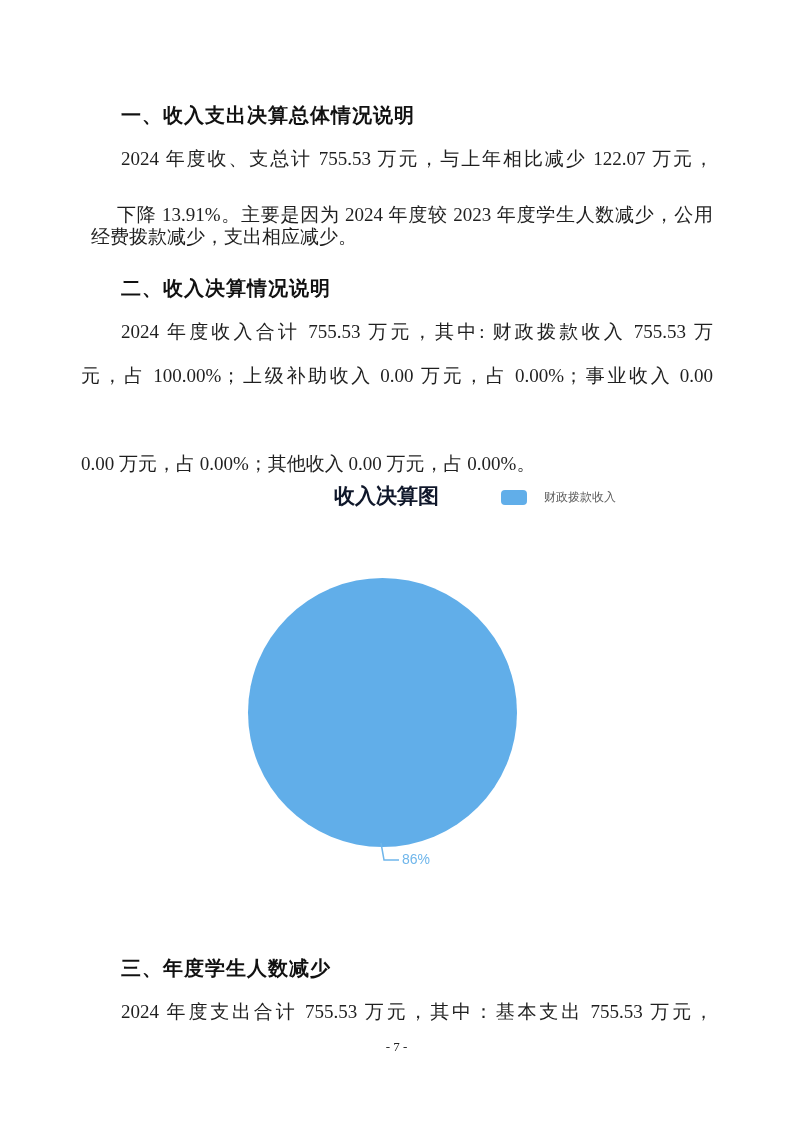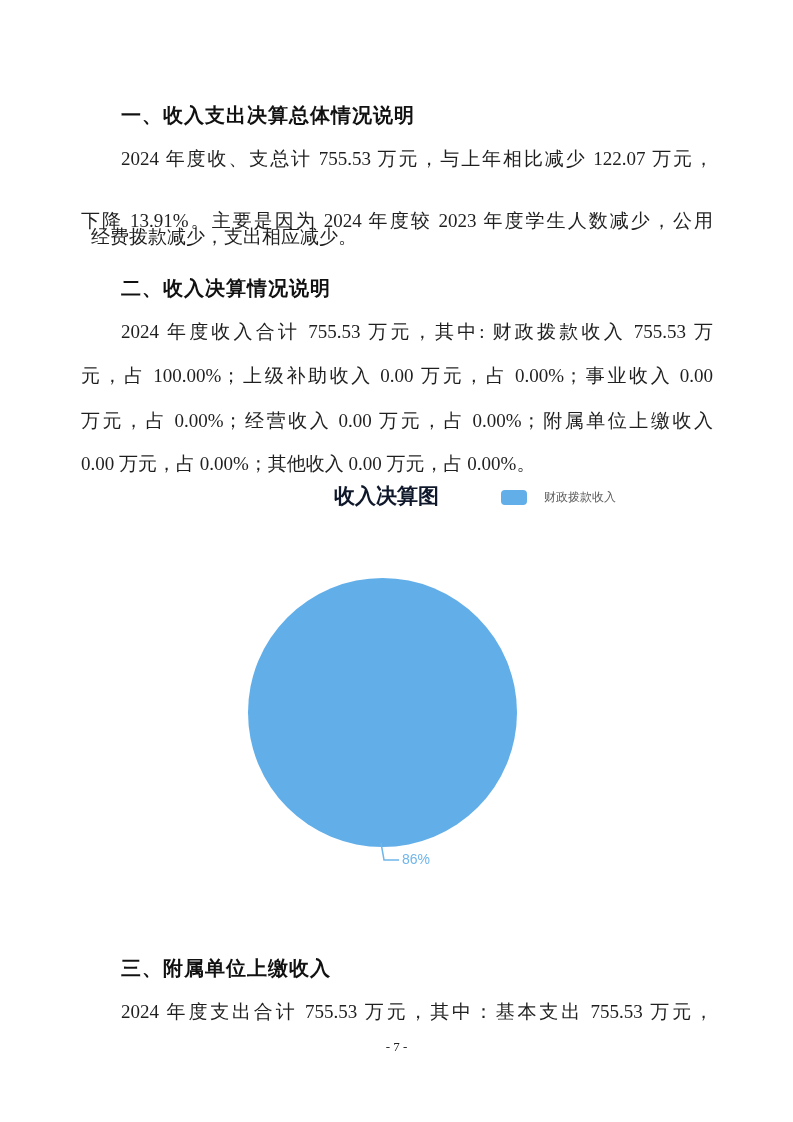--- a/index.html
+++ b/index.html
@@ -103,21 +103,21 @@
     top: 1039px;
     width: 100%;
     text-align: center;
     font-size: 13px;
     color: #1f1f1f;
   }
 
   
   #h1 { top: 102px; }
   #s1l1 { top: 146px; }
-  #s1l2 { top: 208px; }
+  #s1l2 { top: 202px; margin-left: 36px; }
   #s1l3 { top: 224px; margin-left: 10px; }
   #h2 { top: 275px; }
   #s2l1 { top: 319px; }
   #s2l2 { top: 363px; }
   #s2l3 { top: 408px; }
   #s2l4 { top: 451px; }
   #h3 { top: 955px; }
   #s3l1 { top: 999px; }
 </style>
 </head>
@@ -126,33 +126,32 @@
 <div class="page">
 
   <div id="h1" class="heading">一、收入支出决算总体情况说明</div>
   <div id="s1l1" class="body-line indent justify">2024 年度收、支总计 755.53 万元，与上年相比减少 122.07 万元，</div>
   <div id="s1l2" class="body-line flush justify">下降 13.91%。主要是因为 2024 年度较 2023 年度学生人数减少，公用</div>
   <div id="s1l3" class="body-line flush">经费拨款减少，支出相应减少。</div>
 
   <div id="h2" class="heading">二、收入决算情况说明</div>
   <div id="s2l1" class="body-line indent justify">2024 年度收入合计 755.53 万元，其中: 财政拨款收入 755.53 万</div>
   <div id="s2l2" class="body-line flush justify">元，占 100.00%；上级补助收入 0.00 万元，占 0.00%；事业收入 0.00</div>
-  <div id="s2l3" class="body-line flush justify">万元，占 0.00%；经营收入 0.00 万元，占 0.00%；附属单位上缴收入</div>
   <div id="s2l4" class="body-line flush">0.00 万元，占 0.00%；其他收入 0.00 万元，占 0.00%。</div>
 
   <div class="chart-title">收入决算图</div>
   <div class="legend">
     <span class="legend-swatch"></span>
     <span class="legend-label">财政拨款收入</span>
   </div>
 
   <div class="pie"></div>
   <svg class="leader-svg" viewBox="0 0 32 26">
     <polyline points="8,2 11,19 26,19" fill="none" stroke="#6fb6eb" stroke-width="1.5"></polyline>
   </svg>
   <div class="slice-label">86%</div>
 
-  <div id="h3" class="heading">三、附属单位上缴收入</div>
+  <div id="h3" class="heading">三、年度学生人数减少</div>
   <div id="s3l1" class="body-line indent justify">2024 年度支出合计 755.53 万元，其中：基本支出 755.53 万元，</div>
 
   <div class="page-number">- 7 -</div>
 
 </div>
 
 </body></html>

